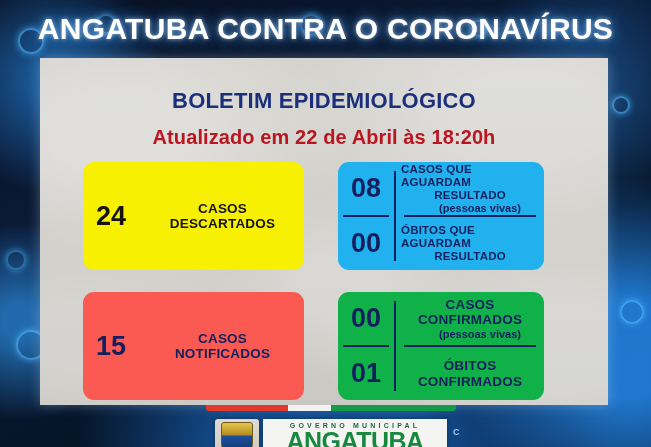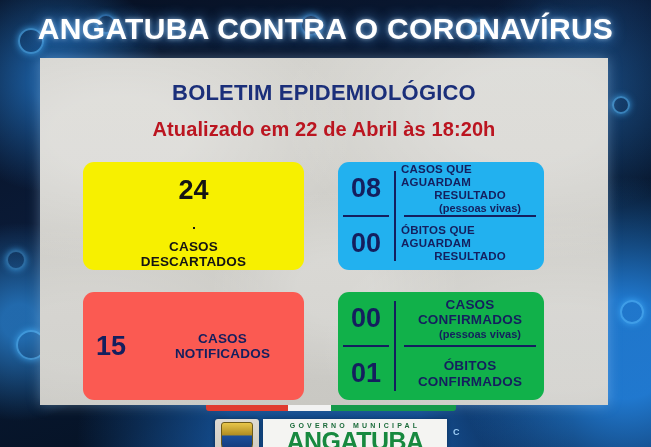--- a/index.html
+++ b/index.html
@@ -45,21 +45,21 @@
     background:
       radial-gradient(ellipse at 14% 22%, rgba(255,255,255,.30) 0 10%, rgba(255,255,255,0) 34%),
       radial-gradient(ellipse at 86% 16%, rgba(255,255,255,.26) 0 11%, rgba(255,255,255,0) 36%),
       radial-gradient(ellipse at 52% 66%, rgba(255,255,255,.22) 0 9%, rgba(255,255,255,0) 30%),
       radial-gradient(ellipse at 92% 84%, rgba(255,255,255,.24) 0 10%, rgba(255,255,255,0) 33%),
       radial-gradient(ellipse at 8% 80%, rgba(255,255,255,.18) 0 8%, rgba(255,255,255,0) 28%),
       linear-gradient(180deg,#d3d2cd 0%,#cfcec9 50%,#c9c8c3 100%);
     box-shadow:0 0 12px rgba(180,220,255,.35);
   }
 
-  .headings{position:absolute;left:0;top:0;width:568px;text-align:center;}
+  .headings{position:absolute;left:0;top:8px;width:568px;text-align:center;}
   .h-boletim{
     margin-top:22px;color:#1b2f7a;font-size:22px;font-weight:bold;letter-spacing:.2px;
   }
   .h-date{
     margin-top:12px;color:#bb1520;font-size:20px;font-weight:bold;letter-spacing:.1px;
   }
 
   .grid{position:absolute;left:43px;top:104px;width:500px;height:238px;}
 
   .card{
@@ -83,21 +83,21 @@
   
   .split{flex-direction:row;}
   .split .left{width:56px;flex:0 0 56px;display:flex;flex-direction:column;}
   .split .left .cell{flex:1;display:flex;align-items:center;justify-content:center;}
   .split .hrule{height:2px;margin:0 5px;}
   .split .right{flex:1;display:flex;flex-direction:column;}
   .split .right .cell{flex:1;display:flex;flex-direction:column;align-items:center;justify-content:center;padding:0 5px;}
   .split .right .hrule{height:2px;margin:0 8px;}
 
   
-  .c-yellow{background:#f7f000;flex-direction:column;}
+  .c-yellow{background:#f7f000;}
   .c-red{background:#fb5a52;}
   .c-blue{background:#22b1ef;}
   .c-green{background:#11b14a;}
   .ink-dark{color:#141414;}
   .ink-navy{color:#141f5e;}
   .rule-dark{background:#141414;}
   .rule-navy{background:#141f5e;}
 
   .footer{
     position:absolute;left:1px;top:405px;width:651px;height:42px;overflow:hidden;

